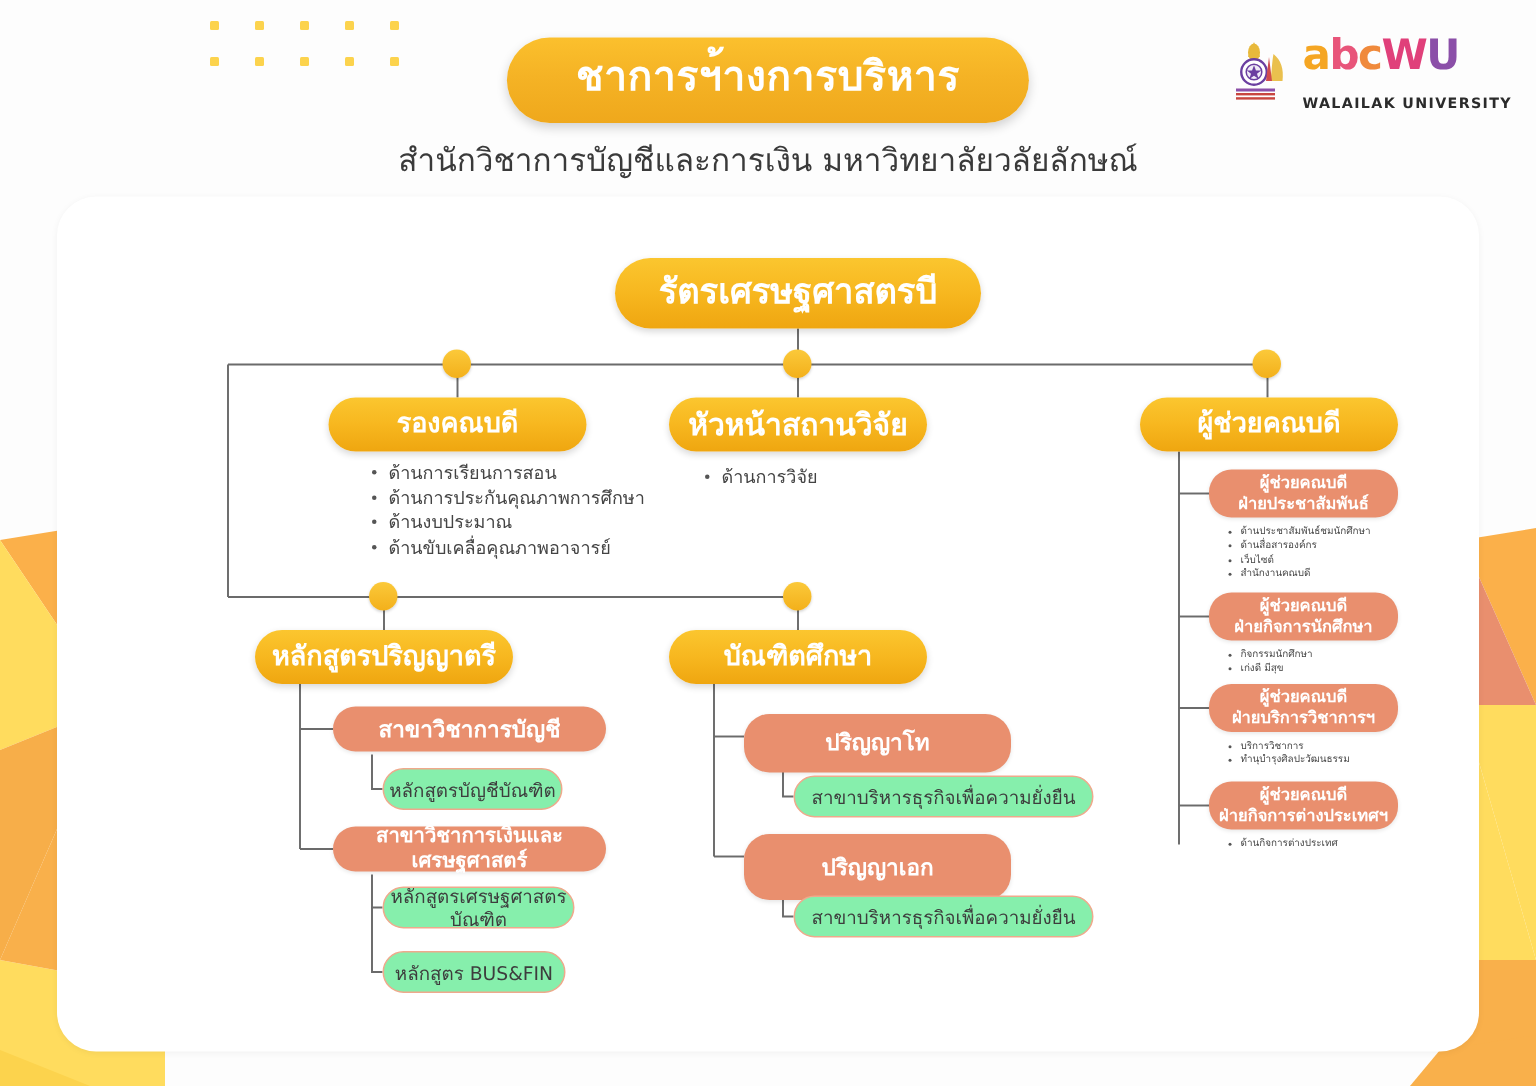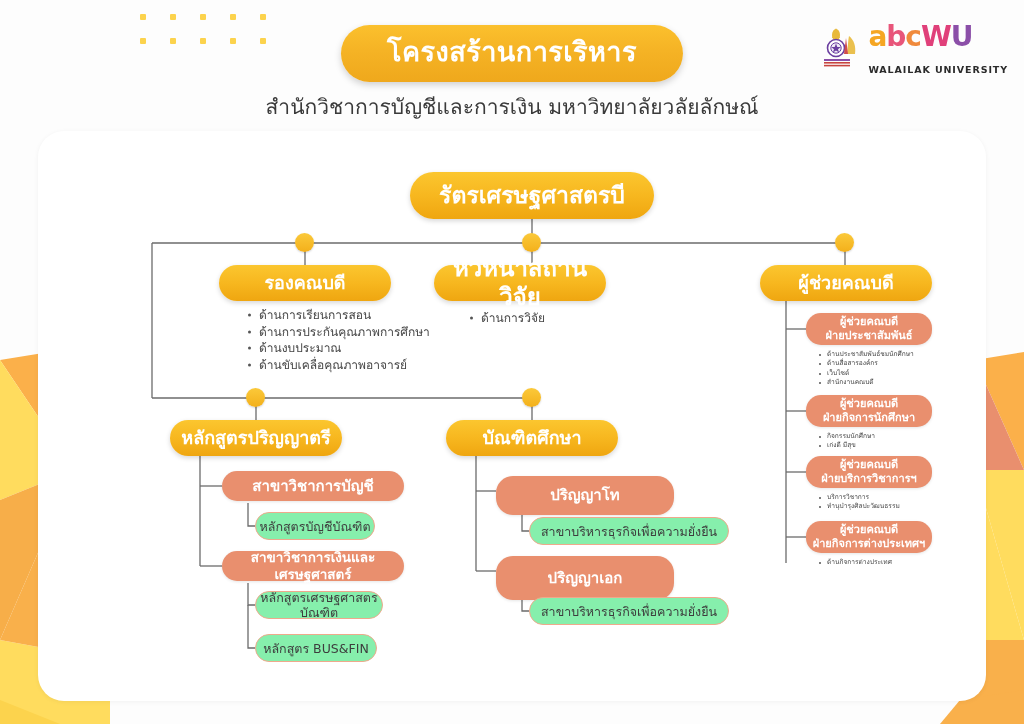--- a/index.html
+++ b/index.html
@@ -151,21 +151,21 @@
     justify-content: center;
     text-align: center;
     font-size: 12.5px;
     line-height: 1.2;
   }
 
   
   #n-dean  { left: 410px; top: 172px; width: 244px; height: 47px; font-size: 23px; }
 
   #n-vicedean { left: 219px; top: 265px; width: 172px; height: 36px; font-size: 18px; }
-  #n-research { left: 434px; top: 265px; width: 172px; height: 36px; font-size: 24px; }
+  #n-research { left: 446px; top: 265px; width: 172px; height: 36px; font-size: 20px; }
   #n-assist  { left: 760px; top: 265px; width: 172px; height: 36px; font-size: 18px; }
 
   #n-bachelor { left: 170px; top: 420px; width: 172px; height: 36px; font-size: 18px; }
   #n-graduate { left: 446px; top: 420px; width: 172px; height: 36px; font-size: 18px; }
 
   
   .bullets { position: absolute; list-style: none; }
   .bullets li {
     position: relative;
     padding-left: 13px;
@@ -242,21 +242,21 @@
     <i></i>
   <i></i>
     <i></i>
     <i></i>
     <i></i>
     <i></i>
 </div>
 
 <div id="header">
 
-  <div id="title-pill">โครงสร้านการเริหาร</div>
+  <div id="title-pill">ชาการฯ้างการบริหาร</div>
 
   <div id="subtitle">สำนักวิชาการบัญชีและการเงิน มหาวิทยาลัยวลัยลักษณ์</div>
 
   <div id="logo">
     <svg id="crest" viewBox="0 0 46 46" xmlns="http://www.w3.org/2000/svg">
       <ellipse cx="17" cy="9" rx="4" ry="6" fill="#E8B93B"></ellipse>
       <path d="M17 2 L21 12 L13 12 Z" fill="#E8B93B"></path>
       <circle cx="17" cy="22" r="8.5" fill="#ffffff" stroke="#6B3FA0" stroke-width="1.6"></circle>
       <circle cx="17" cy="22" r="5.2" fill="#EFEAF6" stroke="#6B3FA0" stroke-width="1"></circle>
       <path d="M17 17.5 L18.3 21 L21.8 21 L19 23.2 L20.1 26.6 L17 24.5 L13.9 26.6 L15 23.2 L12.2 21 L15.7 21 Z" fill="#6B3FA0"></path>

